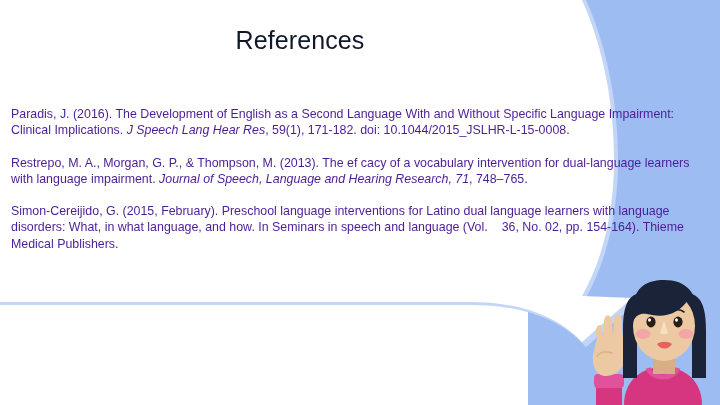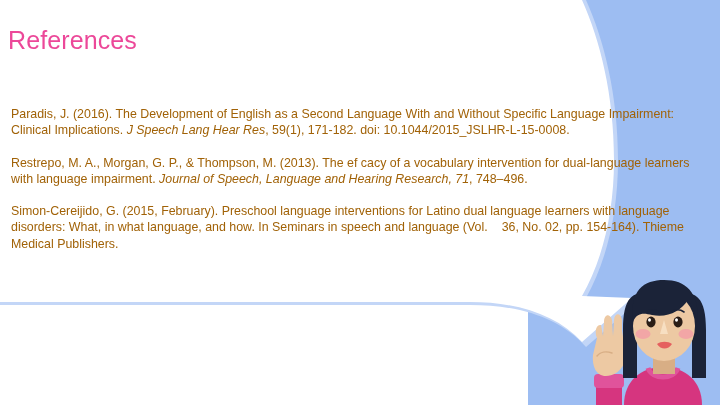--- a/index.html
+++ b/index.html
@@ -24,39 +24,39 @@
     height: 405px;
     pointer-events: none;
   }
 
   
   #title {
     position: absolute;
     left: 0;
     top: 25px;
     width: 600px;
+    text-align: center;
     font-size: 25px;
     line-height: 30px;
-    color: #ec4899;
+    color: #0f172a;
     letter-spacing: 0.1px;
     white-space: nowrap;
-    padding-left: 8px;
   }
 
   
   #refs {
     position: absolute;
     left: 11px;
     top: 106px;
     width: 700px;
   }
   .ref {
     font-size: 12.4px;
     line-height: 16.3px;
-    color: #a16207;
+    color: #4c1d95;
     margin: 0 0 16px 0;
     text-align: left;
   }
   .ref:last-child { margin-bottom: 0; }
   .ref .it { font-style: italic; }
   .gap { display: inline-block; width: 14px; }
 </style>
 </head>
 <body>
 
@@ -171,17 +171,17 @@
         <path d="M 657,344 C 661,350 668,350 672,344 C 668,341 661,341 657,344 Z" fill="#E5605F"></path>
       </g>
 
     </g>
   </svg>
 
   <div id="title">References</div>
 
   <div id="refs">
     <p class="ref"><span>Paradis, J. (2016). The Development of English as a Second Language With and Without Specific Language Impairment: Clinical Implications. </span><span class="it">J Speech Lang Hear Res</span><span>, 59(1), 171-182. doi: 10.1044/2015_JSLHR-L-15-0008.</span></p>
-    <p class="ref"><span>Restrepo, M. A., Morgan, G. P., &amp; Thompson, M. (2013). The ef cacy of a vocabulary intervention for dual-language learners with language impairment. </span><span class="it">Journal of Speech, Language and Hearing Research, 71</span><span>, 748–496.</span></p>
+    <p class="ref"><span>Restrepo, M. A., Morgan, G. P., &amp; Thompson, M. (2013). The ef cacy of a vocabulary intervention for dual-language learners with language impairment. </span><span class="it">Journal of Speech, Language and Hearing Research, 71</span><span>, 748–765.</span></p>
     <p class="ref"><span>Simon-Cereijido, G. (2015, February). Preschool language interventions for Latino dual language learners with language disorders: What, in what language, and how. In Seminars in speech and language (Vol.</span><span class="gap"> </span><span>36, No. 02, pp. 154-164). Thieme Medical Publishers.</span></p>
   </div>
 
 </div>
 
 </body></html>

